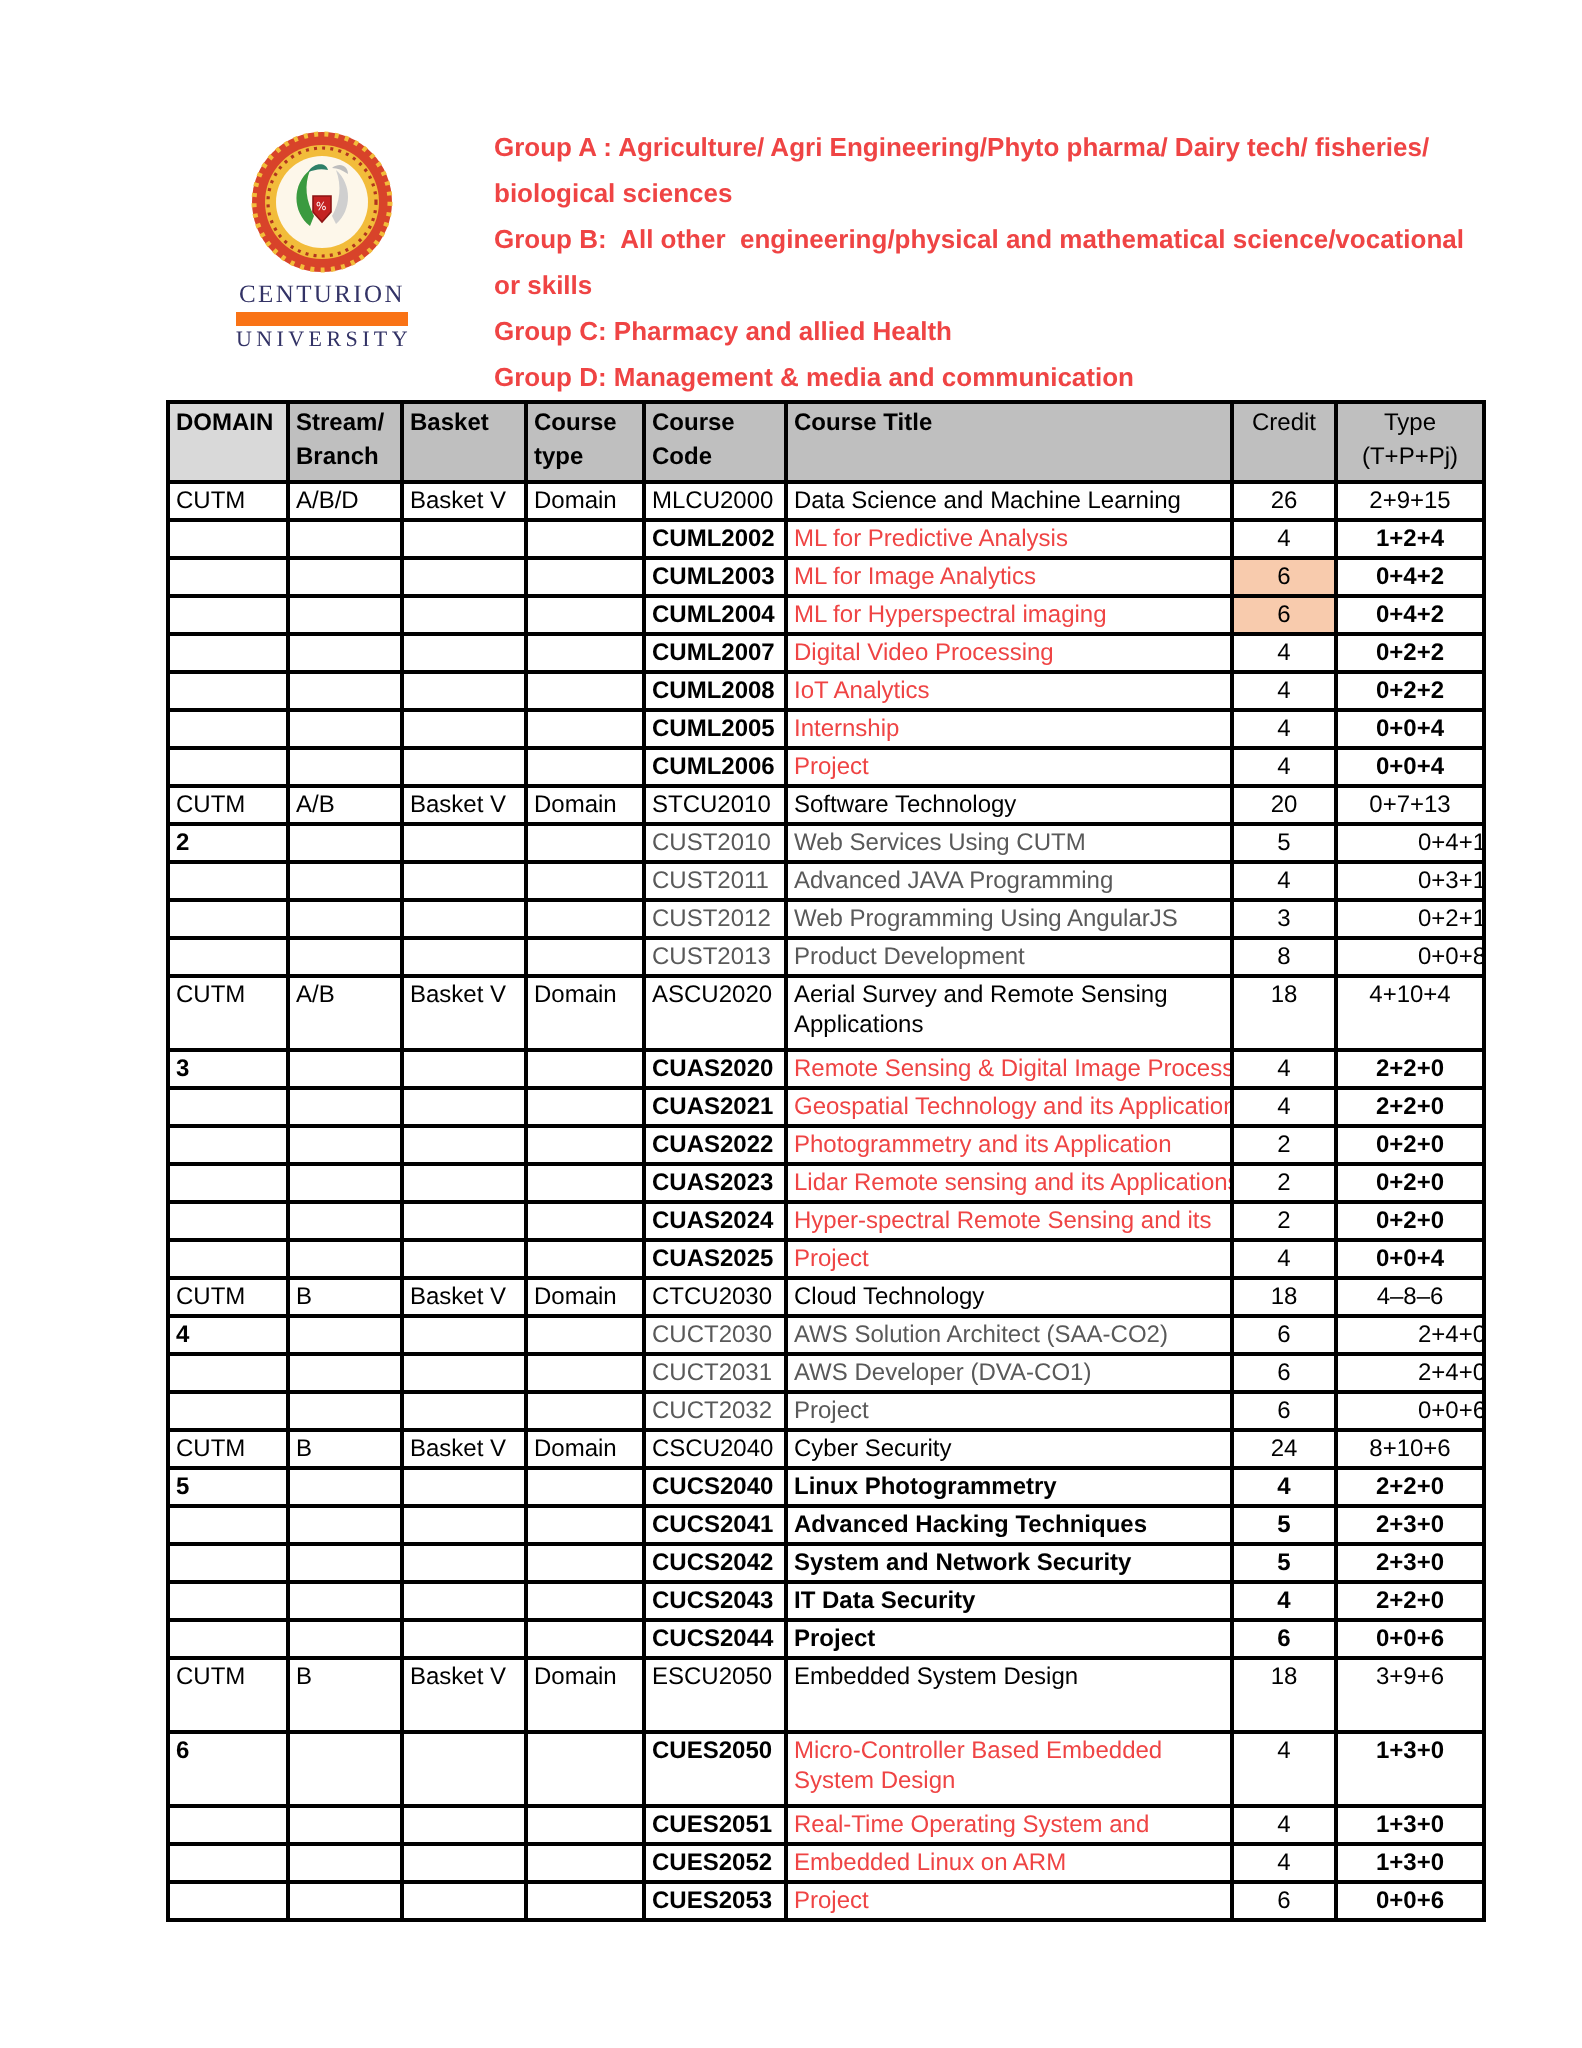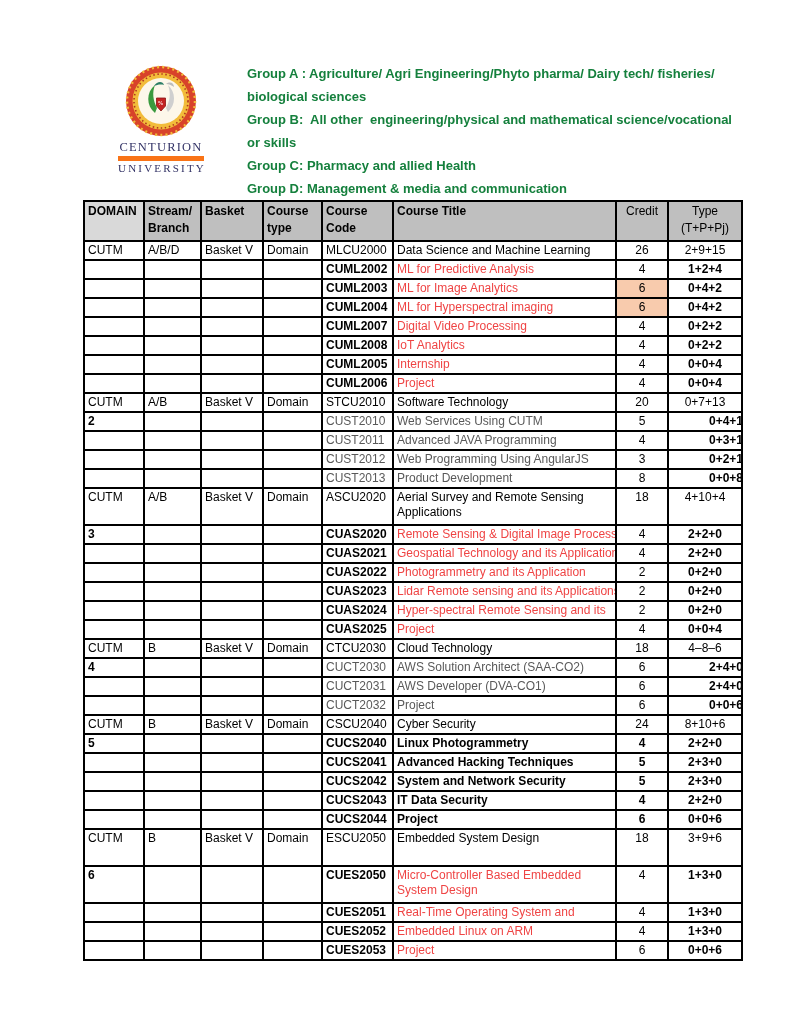--- a/index.html
+++ b/index.html
@@ -10,27 +10,27 @@
     width: 791px;
     height: 1024px;
     background: #fff;
     overflow: hidden;
   }
 
   
   .logo { position: absolute; left: 118px; top: 64px; width: 86px; text-align: center; }
   .logo svg { display: block; margin: 0 auto; }
   .logo-wordmark { margin-top: 2px; color: #333366; font-family: "Liberation Serif", serif; }
-  .logo-line1 { font-size: 12.5px; letter-spacing: 1.2px; border-bottom: 5px solid #f97316; padding-bottom: 1px; }
+  .logo-line1 { font-size: 12.5px; letter-spacing: 1.2px; border-bottom: 7px solid #f97316; padding-bottom: 1px; }
   .logo-line2 { font-size: 11px; letter-spacing: 2.2px; padding-top: 1px; font-family: Liberation Serif, serif; }
 
   
   .legend { position: absolute; left: 247px; top: 62px; width: 520px; }
   .legend-line {
-    font-size: 13px; font-weight: bold; color: #15803d;
+    font-size: 13px; font-weight: bold; color: #ef4444;
     line-height: 23px; white-space: pre; 
   }
 
   
   table.course-table {
     position: absolute; left: 83px; top: 200px;
     width: 658px; table-layout: fixed;
     border-collapse: collapse;
     font-size: 12px; color: #000;
   }
@@ -57,21 +57,21 @@
   td.col-title.wrap { white-space: normal; }
 
   
   tr.group td { font-weight: normal; }
   tr.sub td.col-code { font-weight: bold; }
   tr.sub td.col-domain { font-weight: bold; }
   tr.sub td.col-title { color: #ef4444; }
   tr.sub td.col-type { font-weight: bold; }
   tr.muted td.col-code, tr.muted td.col-title { color: var(--muted, #595959); }
   tr.muted td.col-domain { font-weight: bold; }
-  tr.muted td.col-type { font-weight: bold; padding-left: 40px; }
+  tr.muted td.col-type { font-weight: normal; padding-left: 40px; }
   tr.subbold td { font-weight: bold; }
   td.hl { background: var(--hl, #f8cbad); }
 </style>
 </head>
 <body>
 
 <div class="page">
 
   <div class="logo">
     <span>

